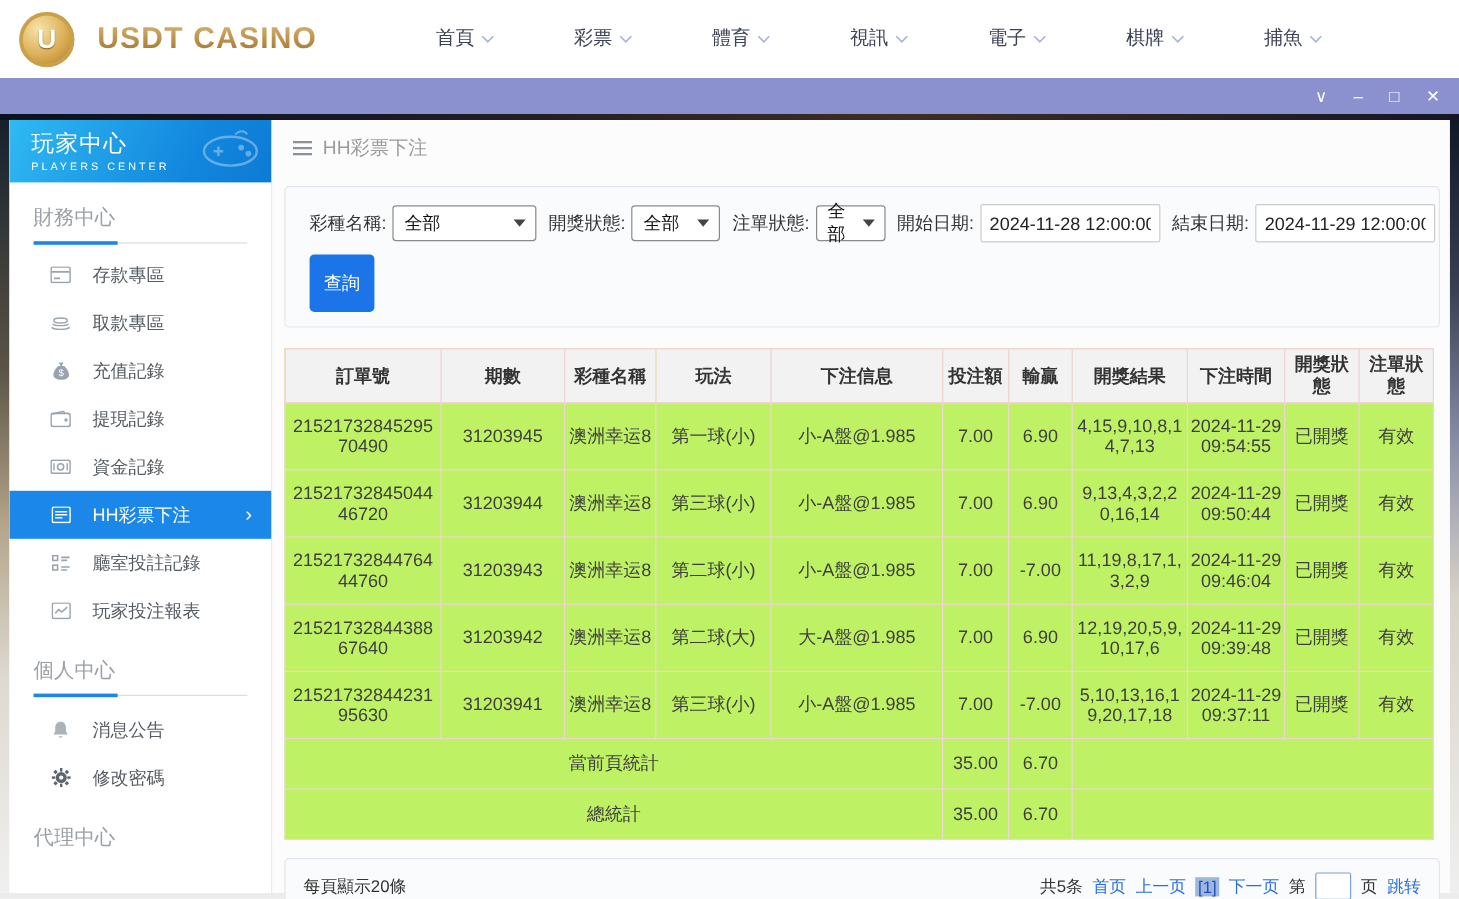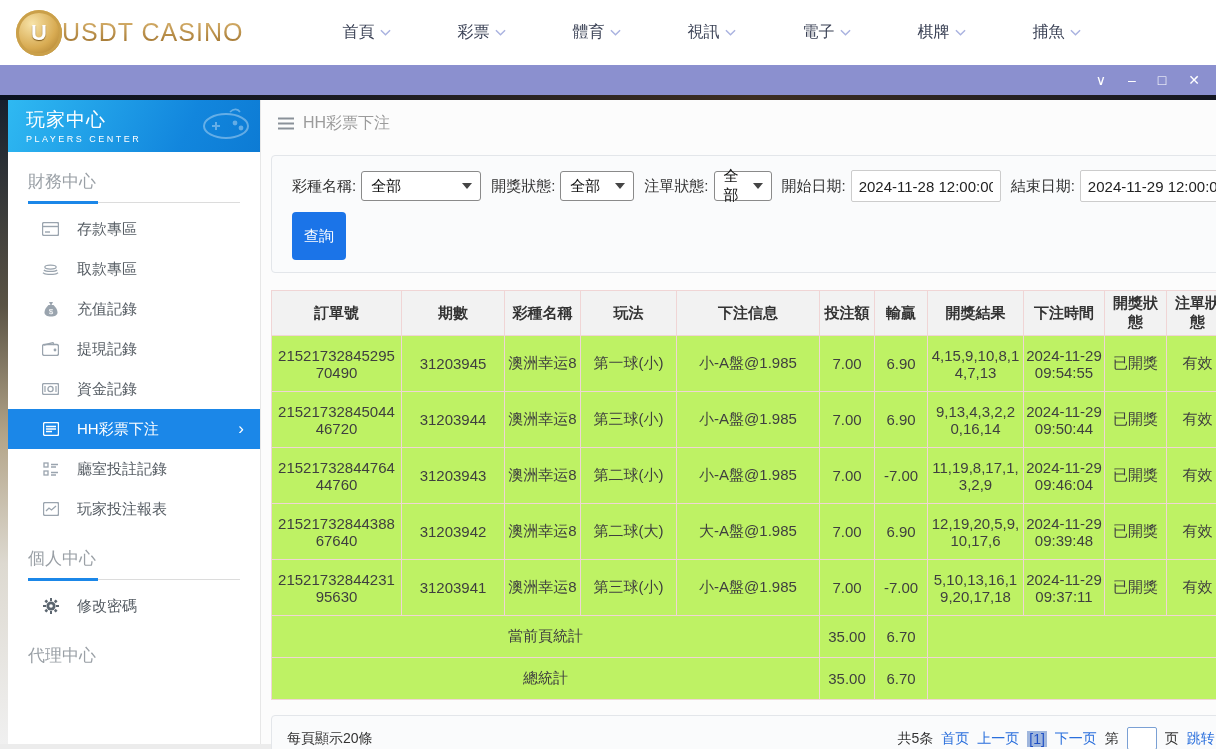--- a/index.html
+++ b/index.html
@@ -3,41 +3,41 @@
 <meta charset="utf-8">
 <style>
   * { margin:0; padding:0; box-sizing:border-box; }
   html,body { width:1216px; height:749px; font-family:"Liberation Sans","DejaVu Sans",sans-serif; background:#fff; overflow:hidden; }
 
   
   .topbar { position:absolute; left:0; top:0; width:1216px; height:65px; background:#fff; display:flex; align-items:center; }
   .logo { display:flex; align-items:center; margin-left:16px; }
   .logo-badge { width:46px; height:46px; border-radius:50%; background:radial-gradient(circle at 35% 30%, #f7e3a8, #d8ab52 55%, #9a6d22); display:flex; align-items:center; justify-content:center; box-shadow:inset 0 0 0 3px #caa04a; }
   .logo-badge span { font-size:22px; font-weight:bold; color:#fff; text-shadow:0 1px 1px #7a5515; }
-  .logo-text { margin-left:0; font-size:25px; font-weight:normal; letter-spacing:1px; background:linear-gradient(180deg,#dcb671,#9c6f2a); -webkit-background-clip:text; background-clip:text; color:transparent; }
+  .logo-text { margin-left:19px; font-size:25px; font-weight:bold; letter-spacing:1px; background:linear-gradient(180deg,#dcb671,#9c6f2a); -webkit-background-clip:text; background-clip:text; color:transparent; }
   .main-nav { display:flex; margin-left:66px; }
   .main-nav .nav-item { display:flex; align-items:center; gap:6px; cursor:pointer; font-size:16px; color:#3b4256; padding:0 33px; }
   .chev { width:11px; height:7px; }
 
   
   .titlebar { position:absolute; left:0; top:65px; width:1216px; height:30px; background:#8b90cf; display:flex; align-items:center; justify-content:flex-end; }
   .win-controls { display:flex; align-items:center; gap:22px; margin-right:16px; color:#fff; }
   .win-controls span { font-size:14px; line-height:1; cursor:pointer; }
 
   
   .strip-top { position:absolute; left:0; top:95px; width:1216px; height:5px; background:linear-gradient(90deg,#0a1220,#1c1c22 30%,#3d2e22 62%,#141722); }
   .strip-left { position:absolute; left:0; top:100px; width:8px; height:644px; background:linear-gradient(#16202e,#5a5345 32%,#b3a488 52%,#ddd9d0 72%,#f0f0f0); }
   .strip-right { position:absolute; left:1208px; top:100px; width:8px; height:644px; background:linear-gradient(#0e1826,#3a3f55 22%,#8a8fa8 42%,#d8d3c8 62%,#efefef); }
   .strip-bottom { position:absolute; left:0; top:744px; width:1216px; height:5px; background:#ececec; }
 
   
   .app { position:absolute; left:8px; top:100px; width:1200px; height:644px; background:#fdfdfd; display:flex; }
 
   
-  .sidebar { width:253px; height:644px; background:#fff; border-right:1px solid #e7e7e7; flex:none; }
+  .sidebar { width:219px; height:644px; background:#fff; border-right:1px solid #e7e7e7; flex:none; }
   .sb-header { position:relative; height:52px; background:linear-gradient(115deg,#2fb9f2,#1286dd 70%,#0d7bd4); color:#fff; padding:7px 0 0 18px; overflow:hidden; }
   .sb-title { font-size:19px; letter-spacing:1px; }
   .sb-sub { font-size:9px; letter-spacing:2.5px; margin-top:1px; }
   .sb-pad { position:absolute; right:8px; top:4px; opacity:.35; }
   .sb-section { margin:18px 0 6px 0; padding-left:20px; }
   .sb-section-title { font-size:17px; color:#9aa0a6; padding-bottom:9px; }
   .sb-rule { height:1px; background:#dcdcdc; margin-right:20px; position:relative; }
   .sb-rule i { position:absolute; left:0; top:-1px; width:70px; height:3px; background:#1b87e8; display:block; }
   .sb-item { height:40px; display:flex; align-items:center; padding-left:34px; gap:18px; font-size:15px; color:#555c63; cursor:pointer; }
   .sb-item .ic { width:17px; height:17px; flex:none; display:flex; align-items:center; justify-content:center; }
@@ -245,20 +245,29 @@
       <span>玩家投注報表</span>
     </div>
 
     <div class="sb-section">
       <div class="sb-section-title">個人中心</div>
       <div class="sb-rule">
           <i></i>
         </div>
     </div>
 
+    <div class="sb-item" style="margin-top:8px">
+      <span class="ic">
+          <svg width="15" height="16" viewBox="0 0 15 16">
+            <path d="M7.5 1.5c-3 0-4.5 2.2-4.5 5v3L1.5 12h12L12 9.5v-3c0-2.8-1.5-5-4.5-5z" fill="#aab3bc"></path>
+            <path d="M5.8 13.5a1.8 1.8 0 003.4 0z" fill="#aab3bc"></path>
+          </svg>
+        </span>
+      <span>消息公告</span>
+    </div>
     <div class="sb-item">
       <span class="ic">
           <svg width="16" height="16" viewBox="0 0 16 16">
             <g fill="#5c6670">
               <circle cx="8" cy="8" r="4.6"></circle>
               <rect x="7" y="0" width="2" height="3"></rect>
               <rect x="7" y="13" width="2" height="3"></rect>
               <rect x="0" y="7" width="3" height="2"></rect>
               <rect x="13" y="7" width="3" height="2"></rect>
               <rect x="2" y="2" width="2.6" height="2.6" transform="rotate(45 3.3 3.3)"></rect>

